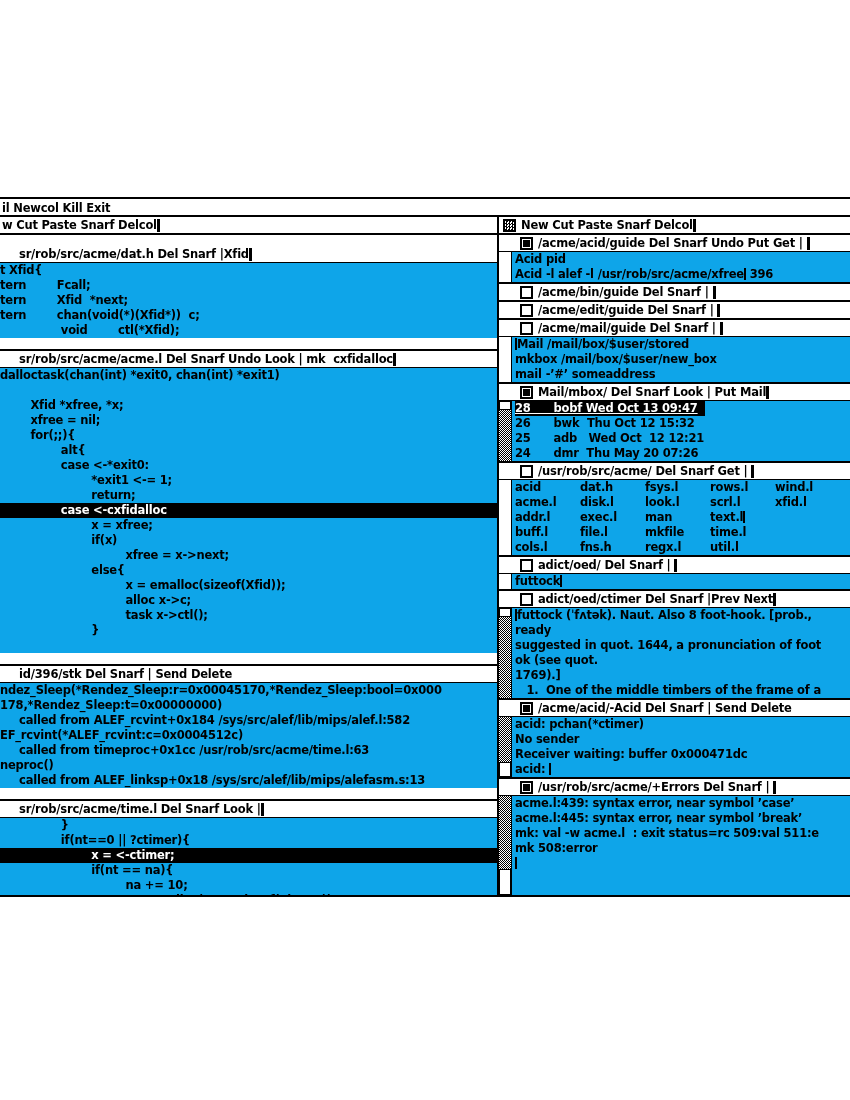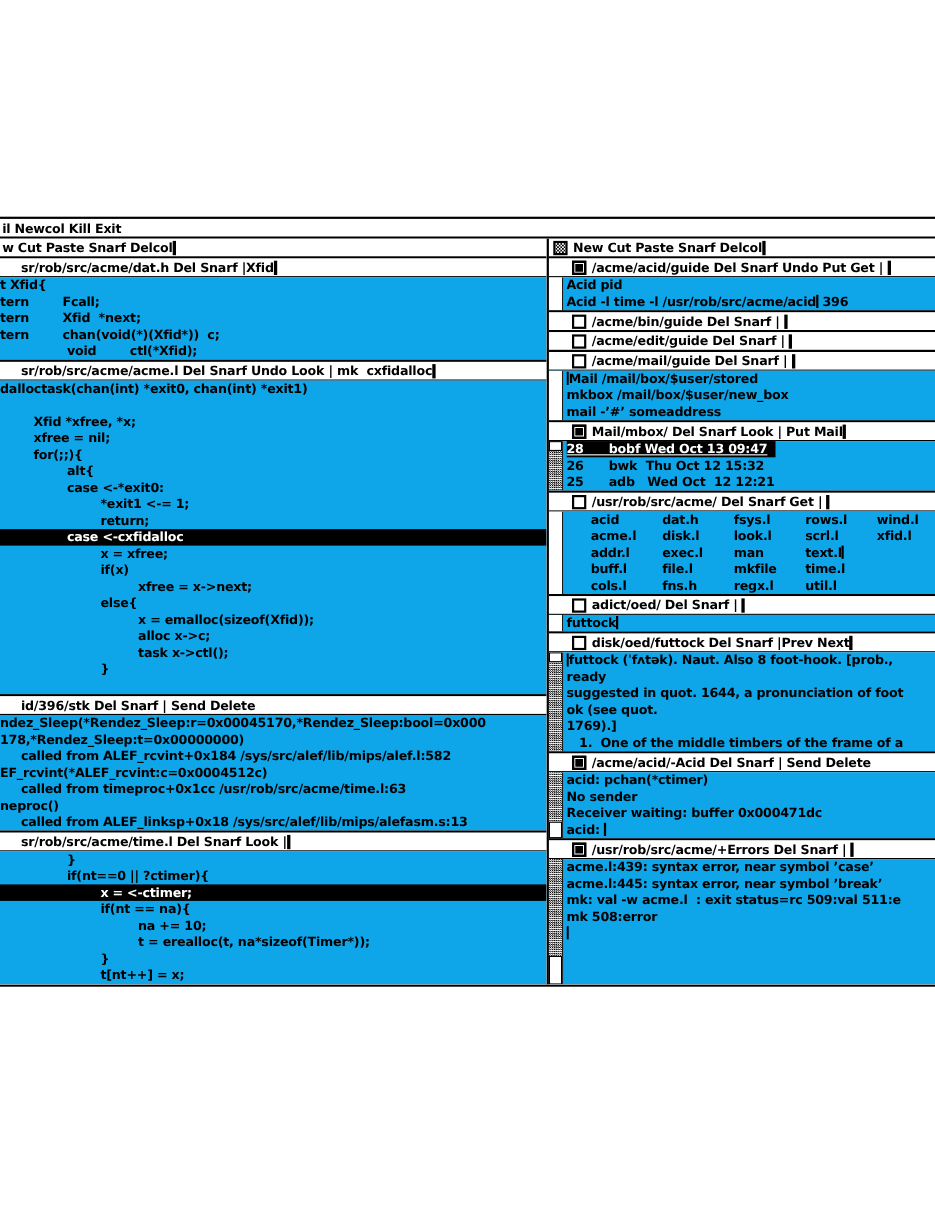--- a/index.html
+++ b/index.html
@@ -12,21 +12,21 @@
     letter-spacing:-0.2px;
   }
   .frame {
     position:absolute; left:0; top:197px; width:850px; height:700px;
     border-top:2px solid #000; border-bottom:2px solid #000;
     display:flex; flex-direction:column; background:#fff; overflow:hidden;
   }
   .mainrow { flex:none; height:18px; line-height:16px; border-bottom:2px solid #000; padding:1px 2px 0 2px; white-space:pre; background:#fff; }
   .cols { flex:1; display:flex; min-height:0; }
   .col { display:flex; flex-direction:column; min-width:0; overflow:hidden; background:#fff; }
-  .col-left { width:497px; flex:none; }
+  .col-left { width:497px; flex:none;gap:11px; }
   .col-right { flex:1; border-left:2px solid #000; }
   .colheader { flex:none; height:18px; border-bottom:2px solid #000; display:flex; align-items:center; white-space:pre; padding:0 2px; }
   .win { flex:none; display:flex; flex-direction:column; border-top:2px solid #000; min-height:0; }
   .win.first { border-top:none; }
   .win.fill { flex:1; }
   .tag { flex:none; height:17px; border-bottom:1px solid #000; display:flex; align-items:center; white-space:pre; overflow:hidden; padding:0 2px 0 19px; background:#fff; }
   .win.nobody .tag { border-bottom:none; height:16px; }
   .wbody { display:flex; min-height:0; overflow:hidden; background:#0ea5e9; }
   .win.fill .wbody { flex:1; }
   .textcol { flex:1; min-width:0; overflow:hidden; }
@@ -40,21 +40,21 @@
   .thumb.top { height:9px; }
   .thumb.bottom { margin-top:auto; }
   .thumb.h15 { height:15px; }
   .thumb.h26 { height:26px; }
   .box { width:13px; height:13px; flex:none; margin:0 5px 0 2px; border:2px solid #000; background:#fff; }
   .box.filled { background:#000; box-shadow:inset 0 0 0 1px #fff; }
   .box.checker { background-image:repeating-conic-gradient(#000 0% 25%, #fff 0% 50%); background-size:3px 3px; }
   .tagcur { display:inline-block; width:3px; height:13px; background:#000; flex:none; }
   .cur { display:inline-block; width:2px; height:12px; background:#000; vertical-align:-2px; }
   .filegrid { display:grid; grid-template-columns:repeat(5,65px); }
-  .cell { height:15px; line-height:15px; white-space:pre; overflow:hidden;margin-left:22px; }
+  .cell { height:15px; line-height:15px; white-space:pre; overflow:hidden; }
 </style>
 </head>
 <body>
 
 <div class="screen">
   <div class="frame">
 
     <div class="mainrow"><span>il Newcol Kill Exit</span></div>
 
     <div class="cols">
@@ -136,21 +136,21 @@
 
       <div class="col col-right">
         <div class="colheader"><span class="box checker"></span><span>New Cut Paste Snarf Delcol</span><span class="tagcur"></span></div>
 
         <div class="win first">
           <div class="tag"><span class="box filled"></span><span>/acme/acid/guide Del Snarf Undo Put Get | </span><span class="tagcur"></span></div>
           <div class="wbody">
             <div class="rail"></div>
             <div class="textcol">
               <div class="line">Acid pid</div>
-              <div class="line"><span>Acid -l time -l /usr/rob/src/acme/acid</span><span class="cur"></span><span> 396</span></div>
+              <div class="line"><span>Acid -l alef -l /usr/rob/src/acme/xfree</span><span class="cur"></span><span> 396</span></div>
             </div>
           </div>
         </div>
 
         <div class="win nobody">
           <div class="tag"><span class="box"></span><span>/acme/bin/guide Del Snarf | </span><span class="tagcur"></span></div>
         </div>
 
         <div class="win nobody">
           <div class="tag"><span class="box"></span><span>/acme/edit/guide Del Snarf | </span><span class="tagcur"></span></div>
@@ -171,20 +171,21 @@
         <div class="win">
           <div class="tag"><span class="box filled"></span><span>Mail/mbox/ Del Snarf Look | Put Mail</span><span class="tagcur"></span></div>
           <div class="wbody">
             <div class="rail dither">
                 <span class="thumb top"></span>
               </div>
             <div class="textcol">
               <div class="line"><span class="sel">28      bobf Wed Oct 13 09:47</span></div>
               <div class="line">26      bwk  Thu Oct 12 15:32</div>
               <div class="line">25      adb   Wed Oct  12 12:21</div>
+              <div class="line">24      dmr  Thu May 20 07:26</div>
             </div>
           </div>
         </div>
 
         <div class="win">
           <div class="tag"><span class="box"></span><span>/usr/rob/src/acme/ Del Snarf Get | </span><span class="tagcur"></span></div>
           <div class="wbody">
             <div class="rail"></div>
             <div class="textcol">
               <div class="filegrid">
@@ -222,21 +223,21 @@
           <div class="tag"><span class="box"></span><span>adict/oed/ Del Snarf | </span><span class="tagcur"></span></div>
           <div class="wbody">
             <div class="rail"></div>
             <div class="textcol">
               <div class="line"><span>futtock</span><span class="cur"></span></div>
             </div>
           </div>
         </div>
 
         <div class="win">
-          <div class="tag"><span class="box"></span><span>disk/oed/futtock Del Snarf |Prev Next</span><span class="tagcur"></span></div>
+          <div class="tag"><span class="box"></span><span>adict/oed/ctimer Del Snarf |Prev Next</span><span class="tagcur"></span></div>
           <div class="wbody">
             <div class="rail dither">
                 <span class="thumb top"></span>
               </div>
             <div class="textcol">
               <div class="line"><span class="cur"></span><span>futtock (ˈfʌtək). Naut. Also 8 foot-hook. [prob.,</span></div>
               <div class="line">ready</div>
               <div class="line">suggested in quot. 1644, a pronunciation of foot</div>
               <div class="line">ok (see quot.</div>
               <div class="line">1769).]</div>

